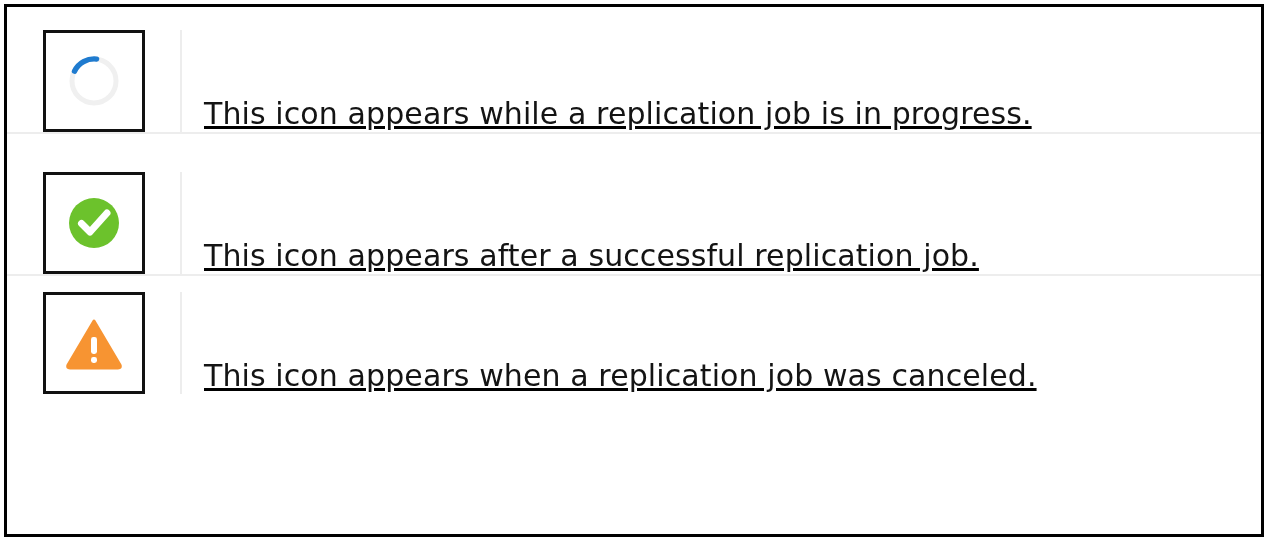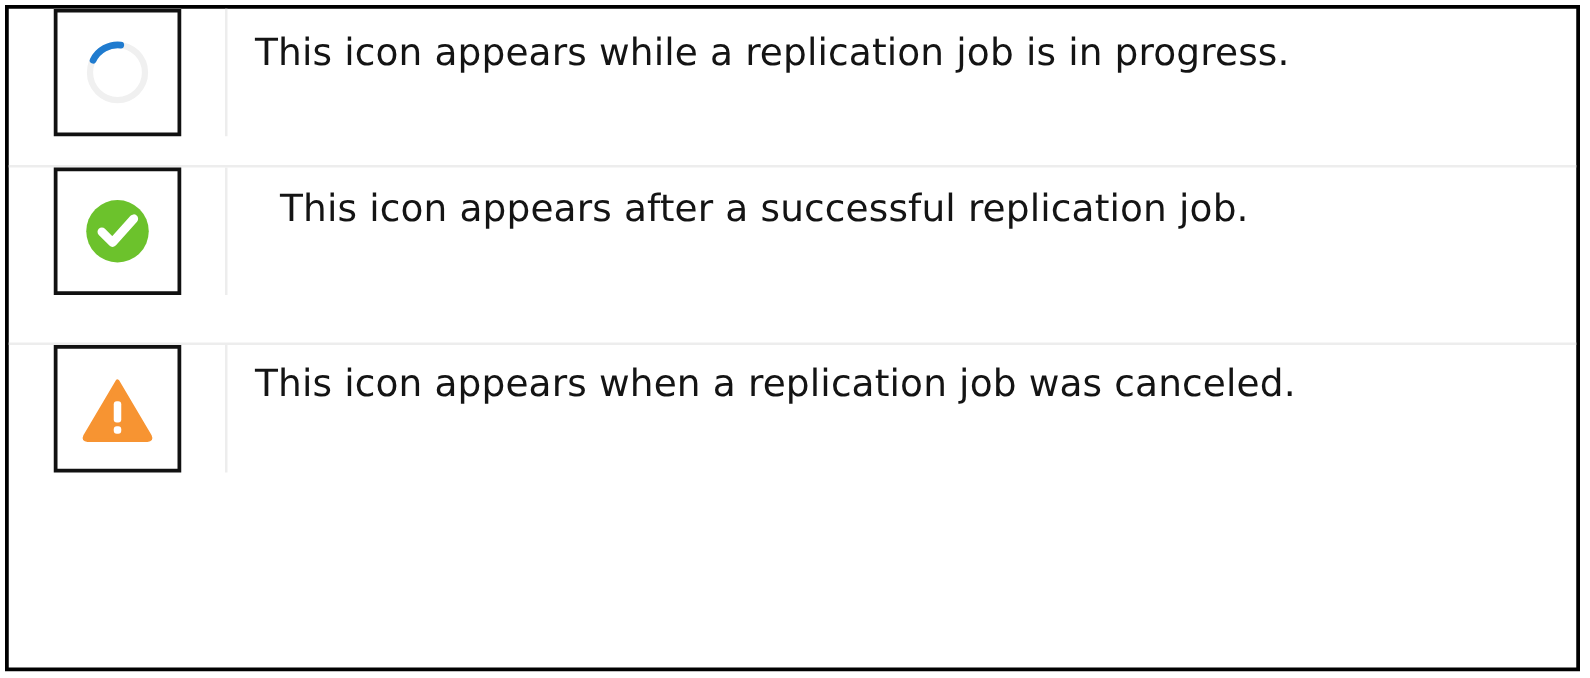--- a/index.html
+++ b/index.html
@@ -23,30 +23,31 @@
     box-sizing: border-box;
     border: 3px solid #000000;
     background: #ffffff;
     display: flex;
     flex-direction: column;
   }
 
   .legend-row {
     display: flex;
     flex-direction: row;
-    align-items: flex-start;
+    align-items: flex-end;
     box-sizing: border-box;
     border-bottom: 2px solid #ededed;
+    text-decoration: underline;
   }
   .legend-row:last-child {
     border-bottom: none;
   }
 
   .row-1 { height: 127px; }
-  .row-2 { height: 142px; gap: 20px; }
+  .row-2 { height: 142px; }
   .row-3 { height: 124px; }
   .row-4 { height: 118px; }
 
   .icon-cell {
     width: 175px;
     flex: 0 0 175px;
     box-sizing: border-box;
     border-right: 2px solid #ededed;
     display: flex;
     align-items: center;

